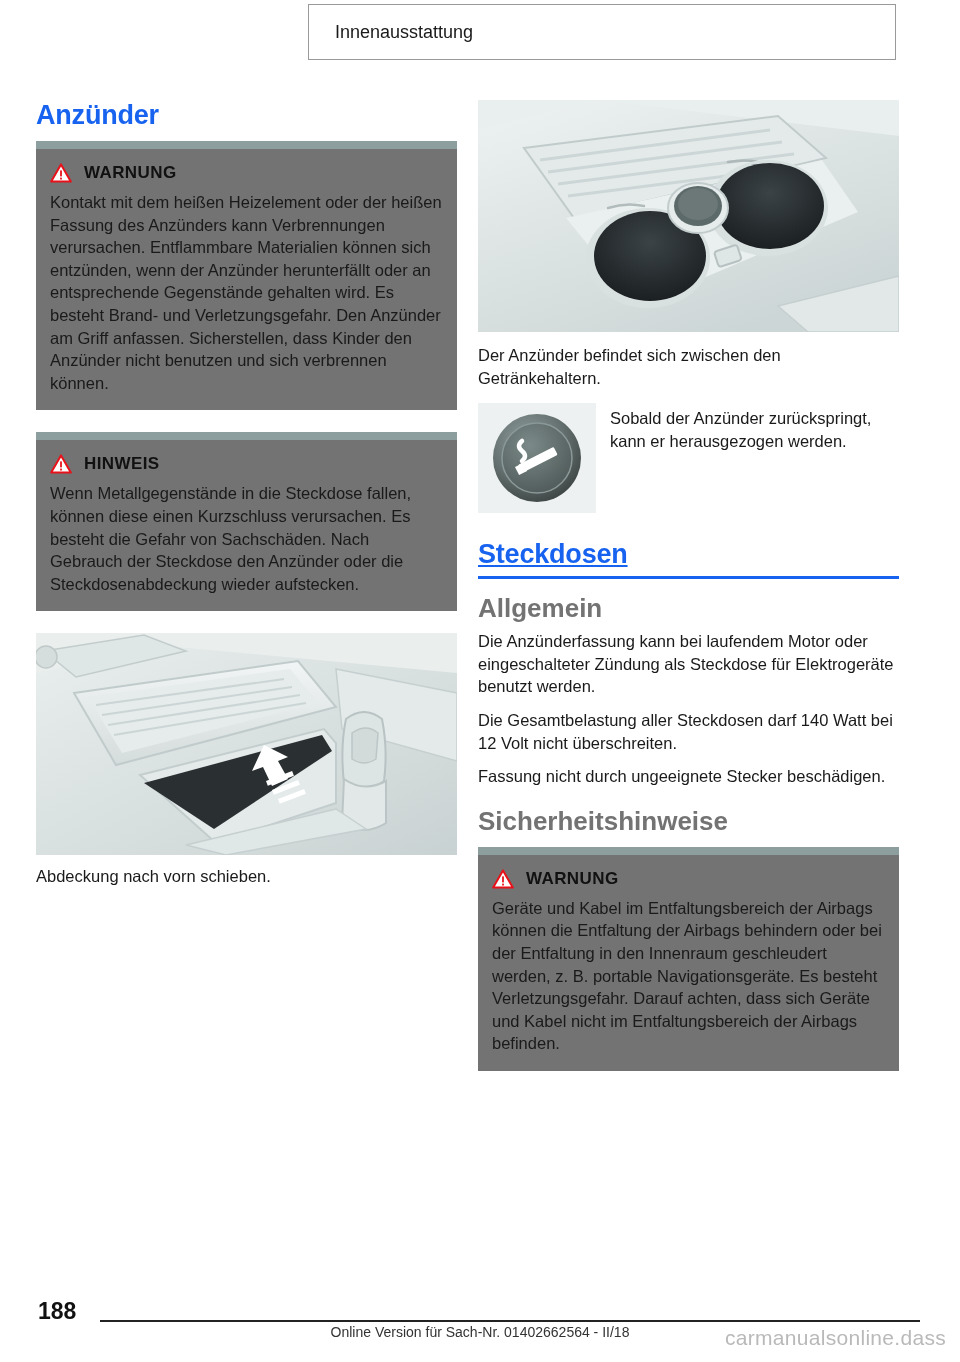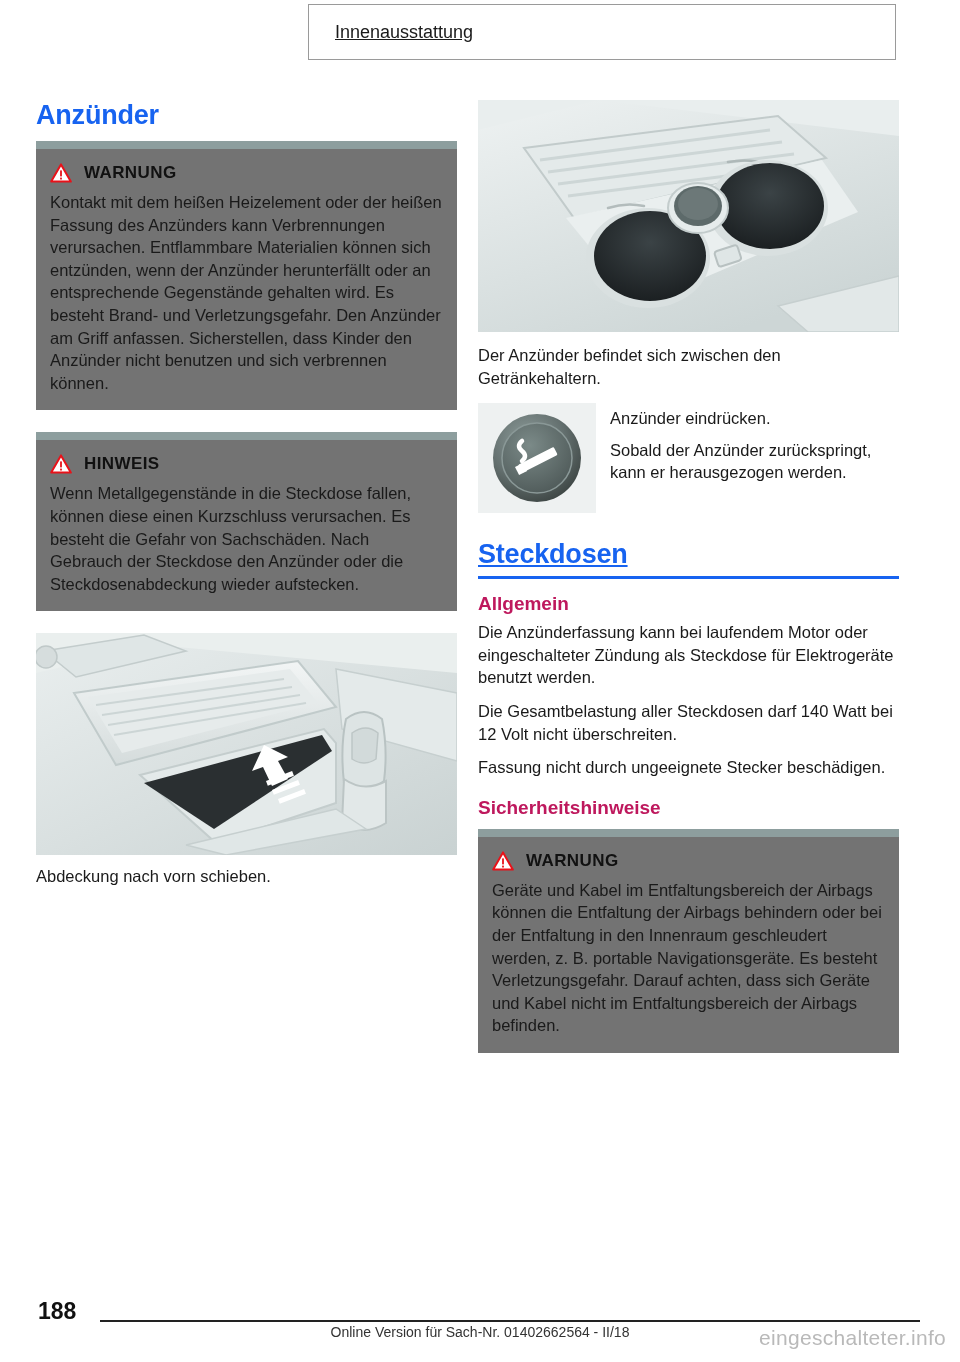--- a/index.html
+++ b/index.html
@@ -54,21 +54,20 @@
     left: 308px;
     top: 4px;
     width: 588px;
     height: 56px;
     background: #ffffff;
     border: 1px solid #9a9a9a;
     box-sizing: border-box;
     display: flex;
     align-items: center;
     padding-left: 26px;
-    text-decoration: underline;
   }
   .tab-section-label {
     font-size: 18px;
     color: #1a1a1a;
   }
 
   
   .col {
     position: absolute;
     top: 100px;
@@ -84,22 +83,22 @@
     font-weight: bold;
     margin: 0 0 10px 0;
     letter-spacing: -0.2px;
   }
   h1.main-heading.ruled {
     border-bottom: 3px solid #1763f0;
     padding-bottom: 6px;
     margin-bottom: 14px;
   }
   h2.sub-heading {
-    color: #be185d;
-    font-size: 19px;
+    color: #737373;
+    font-size: 26px;
     font-weight: bold;
     margin: 12px 0 6px 0;
   }
 
   
   .callout {
     background: #737373;
     border-top: 8px solid #8d9e9e;
     padding: 14px 14px 16px 14px;
     box-sizing: border-box;
@@ -374,21 +373,20 @@
         <circle cx="59" cy="55" r="35" fill="none" stroke="#8a9897" stroke-width="1.5"></circle>
 
         <g fill="#ffffff">
           <rect x="40" y="62" width="40" height="9" rx="1.5" transform="rotate(-27 40 62)"></rect>
           <rect x="37" y="64" width="9" height="9" transform="rotate(-27 37 64)" fill="#ffffff"></rect>
           <path d="M44 38 q-6 5 0 10 q6 5 0 10" fill="none" stroke="#ffffff" stroke-width="4.5" stroke-linecap="round"></path>
         </g>
       </svg>
     </div>
     <div class="step-text">
-      <p>Anzünder eindrücken.</p>
       <p>Sobald der Anzünder zurückspringt, kann er herausgezogen werden.</p>
     </div>
   </div>
 
   <h1 class="main-heading ruled" style="margin-top:26px;text-decoration:underline;">Steckdosen</h1>
 
   <h2 class="sub-heading">Allgemein</h2>
   <p class="body-text">Die Anzünderfassung kann bei laufendem Motor oder eingeschalteter Zündung als Steckdose für Elektrogeräte benutzt werden.</p>
   <p class="body-text">Die Gesamtbelastung aller Steckdosen darf 140 Watt bei 12 Volt nicht überschreiten.</p>
   <p class="body-text">Fassung nicht durch ungeeignete Stecker beschädigen.</p>
@@ -408,14 +406,14 @@
     </div>
     <div class="callout-body">Geräte und Kabel im Entfaltungsbereich der Airbags können die Entfaltung der Airbags behindern oder bei der Entfaltung in den Innenraum geschleudert werden, z. B. portable Navigationsgeräte. Es besteht Verletzungsgefahr. Darauf achten, dass sich Geräte und Kabel nicht im Entfaltungsbereich der Airbags befinden.</div>
   </div>
 
 </div>
 
 <div class="footer">
   <div class="page-number">188</div>
   <div class="footer-rule"></div>
   <div class="footer-text">Online Version für Sach-Nr. 01402662564 - II/18</div>
-  <div class="watermark">eingeschalteter.info</div>
+  <div class="watermark">carmanualsonline.dass</div>
 </div>
 
 </body></html>

